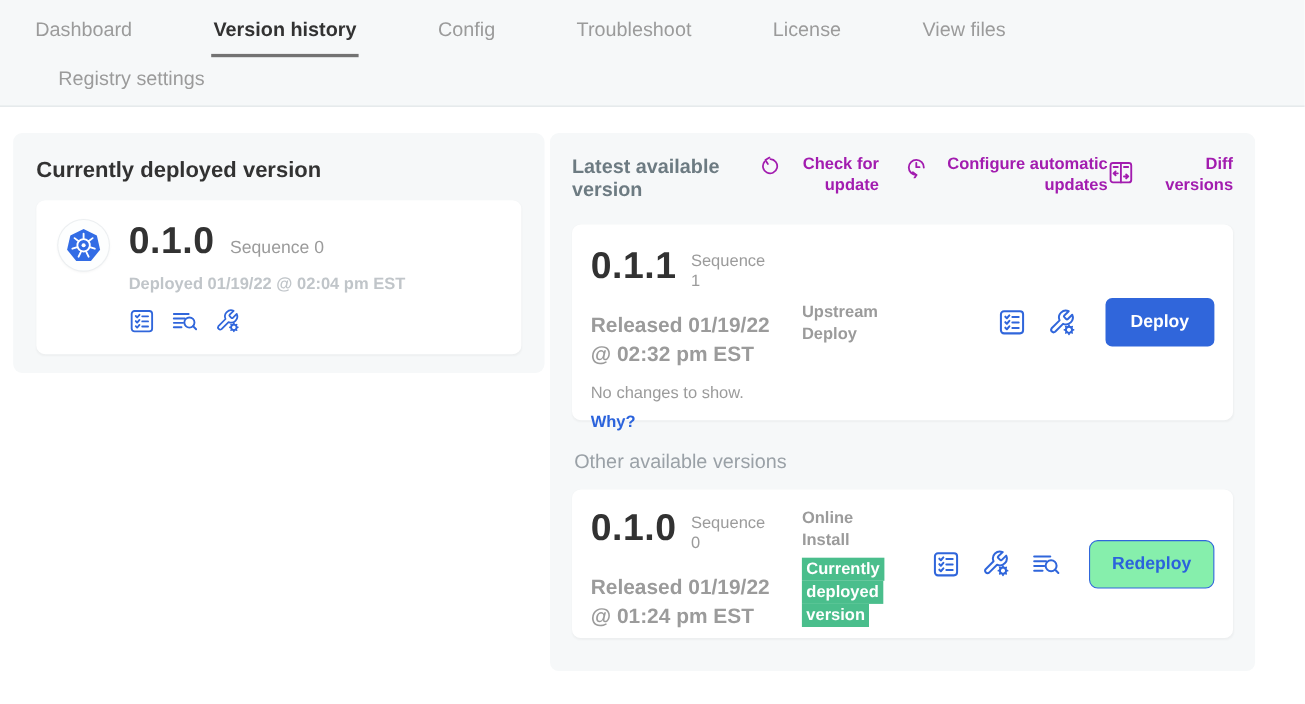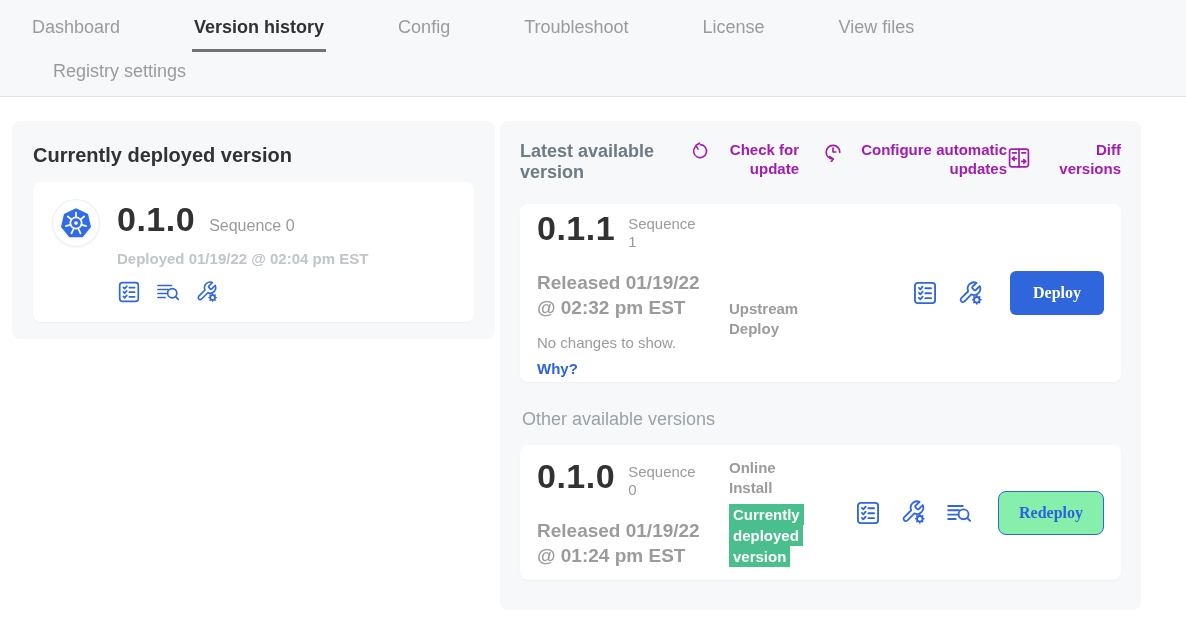--- a/index.html
+++ b/index.html
@@ -13,21 +13,21 @@
   .nav-row2 { display:flex; padding-left:51px; }
   .tab { font-size:18px; font-weight:500; color:#9b9b9b; margin-right:70px;
     padding:17px 2px 11px 2px; cursor:pointer; white-space:nowrap; }
   .tab.active { color:#323232; font-weight:700;
     border-bottom:3px solid #737373; }
   .nav-row2 .tab { padding-top:9px; }
 
   
   .panel { position:absolute; background:#f6f8f9; border-radius:8px; }
   .white-card { background:#ffffff; border-radius:8px;
-    box-shadow:0 1px 2px rgba(0,0,0,0.04);align-items:center; }
+    box-shadow:0 1px 2px rgba(0,0,0,0.04); }
 
   
   .current-panel { left:12px; top:121px; width:483px; height:218px; padding:23px 21px; }
   .current-title { font-size:20px; font-weight:700; color:#323232; }
   .current-card { margin-top:15px; padding:18px 20px; display:flex; align-items:flex-start; }
   .k8s-badge { width:46px; height:46px; border-radius:50%; background:#fdfefe;
     box-shadow:0 0 0 1px #eceff1, 0 1px 3px rgba(0,0,0,0.08);
     display:flex; align-items:center; justify-content:center; flex:0 0 auto; }
   .version-block { margin-left:18px; }
   .version-row { display:flex; align-items:baseline; }
@@ -58,21 +58,21 @@
   .changes-note { margin-top:13px; font-size:15px; color:#9b9b9b; }
   .why-link { margin-top:9px; font-size:15px; font-weight:700; color:#2b63dc;
     cursor:pointer; display:inline-block; }
   .release-mid { width:110px; flex:0 0 auto; }
   .release-mid .source-label { font-size:15px; font-weight:700; color:#9b9b9b;
     line-height:1.3; width:88px; }
   .mid-offset { padding-top:51px; }
   .release-actions { margin-left:auto; display:flex; align-items:center; gap:19px;
     color:#3066db; align-self:center; }
   .release-actions svg { display:block; cursor:pointer; }
-  .btn { font-family:Liberation Serif, serif; font-size:16px; font-weight:700;
+  .btn { font-family:Liberation Sans, sans-serif; font-size:16px; font-weight:700;
     border-radius:6px; cursor:pointer; }
   .btn-primary { background:#3066db; color:#ffffff; border:none; padding:13px 23px;
     margin-left:7px; }
   .btn-outline { background:#86efac; color:#2b63dc; border:1.5px solid #3066db;
     border-radius:8px; padding:12px 20px; margin-left:7px; }
 
   .other-title { margin:27px 0 0 2px; font-size:18px; font-weight:500; color:#9aa1a7; }
   .other-card { margin-top:15px; padding:16px 17px; height:135px; display:flex; }
   .badge-wrap { width:90px; margin-top:7px; line-height:21px; }
   .badge { background:#4abe8c; color:#ffffff; font-size:15px; font-weight:700;

